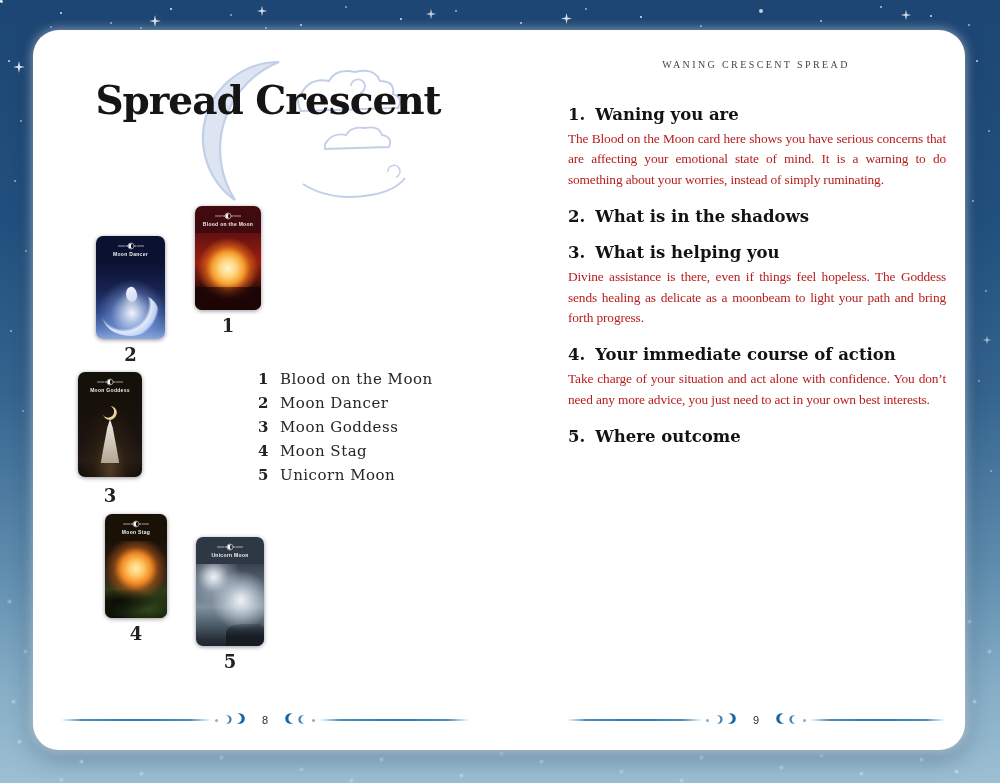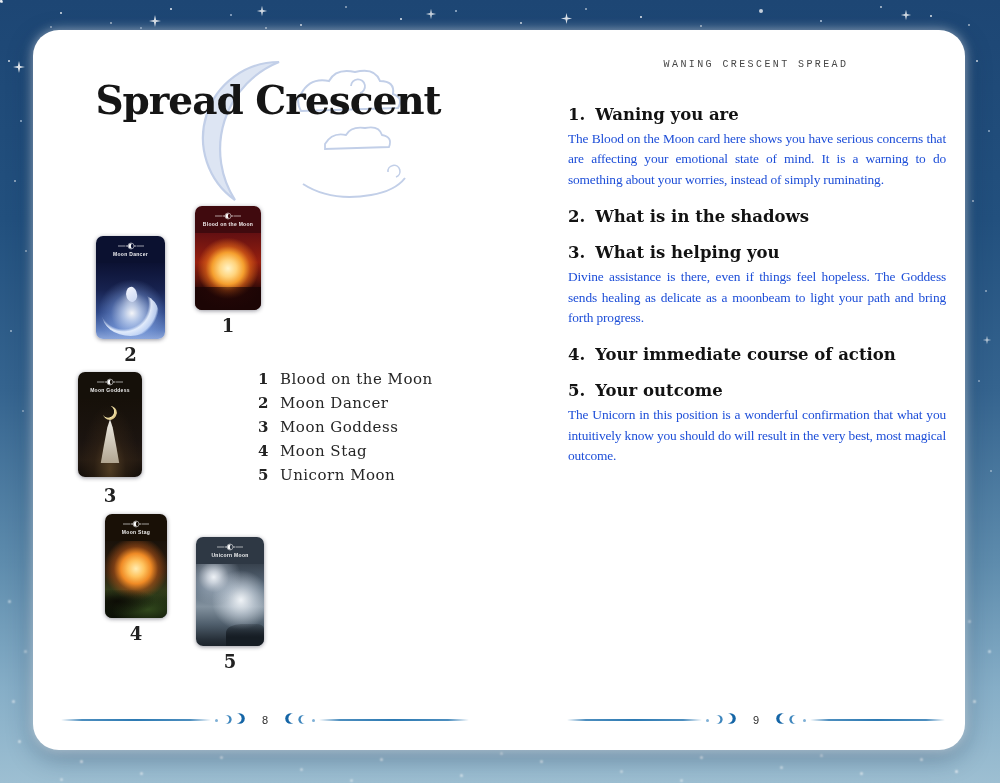--- a/index.html
+++ b/index.html
@@ -118,28 +118,28 @@
   .n2 { left:63px;  top:314px; width:69px; }
   .n3 { left:45px;  top:455px; width:64px; }
   .n4 { left:72px;  top:593px; width:62px; }
   .n5 { left:163px; top:621px; width:68px; }
   .legend { position:absolute; left:225px; top:340px; z-index:3; font-family:"DejaVu Serif", serif; }
   .legend-row { display:flex; align-items:baseline; height:24px; }
   .legend-num { width:22px; font-size:15px; font-weight:600; color:#222; }
   .legend-label { font-size:15px; letter-spacing:.5px; color:#262626; }
   
   .rp-header { position:absolute; left:534px; top:29px; width:378px; text-align:center;
-    font-family:Liberation Mono, monospace; font-size:10px; letter-spacing:2.4px; color:#454545; }
+    font-family:Liberation Serif, serif; font-size:10px; letter-spacing:2.4px; color:#454545; }
   .rp-body { position:absolute; left:535px; top:75px; width:378px; }
   .section { margin-bottom:17px; }
   .sec-heading { display:flex; font-family:"DejaVu Serif", serif; font-weight:700;
     font-size:16.5px; color:#121212; margin-bottom:5px; }
   .sec-num { margin-right:10px; }
   .sec-body { font-size:13.4px; line-height:20.4px; letter-spacing:-.15px;
-    text-align:justify; color:#1d4ed8; }
+    text-align:justify; color:#b91c1c; }
   
   .footer { position:absolute; display:flex; align-items:center; z-index:3; }
   .footer-left  { left:28px;  top:681px; width:408px; }
   .footer-right { left:534px; top:681px; width:378px; }
   .orn-line { flex:1; height:2px; border-radius:1px;
     background:linear-gradient(90deg, rgba(45,122,179,0) 0%, rgba(45,122,179,.85) 14%, #2d7ab3 50%, rgba(45,122,179,.85) 86%, rgba(45,122,179,0) 100%); }
   .orn-dot { width:3px; height:3px; border-radius:50%; background:#7fb0d6; margin:0 4px; }
   .cres { display:inline-block; margin:0 1px; }
   .page-num { font-family:"Liberation Sans", sans-serif; font-size:11px; color:#2c2c2c; margin:0 16px; }
 </style>
@@ -347,27 +347,27 @@
           <span class="sec-num">3.</span>
           <span>What is helping you</span>
         </div>
         <p class="sec-body">Divine assistance is there, even if things feel hopeless. The Goddess sends healing as delicate as a moonbeam to light your path and bring forth progress.</p>
       </div>
       <div class="section">
         <div class="sec-heading">
           <span class="sec-num">4.</span>
           <span>Your immediate course of action</span>
         </div>
+        <p class="sec-body">Take charge of your situation and act alone with confidence. You don’t need any more advice, you just need to act in your own best interests.</p>
       </div>
       <div class="section">
         <div class="sec-heading">
           <span class="sec-num">5.</span>
-          <span>Your outcome</span>
-        </div>
-        <p class="sec-body">The Unicorn in this position is a wonderful confirmation that what you intuitively know you should do will result in the very best, most magical outcome.</p>
+          <span>Where outcome</span>
+        </div>
       </div>
     </div>
 
     <div class="footer footer-right">
       <div class="orn-line"></div>
       <span class="orn-dot"></span>
       <span class="cres"><svg width="9" height="11" viewBox="0 0 10 12">
             <circle cx="5" cy="6" r="4.6" fill="#3e86bd"></circle>
             <circle cx="2.4" cy="6" r="4.6" fill="#ffffff"></circle>
           </svg></span>

